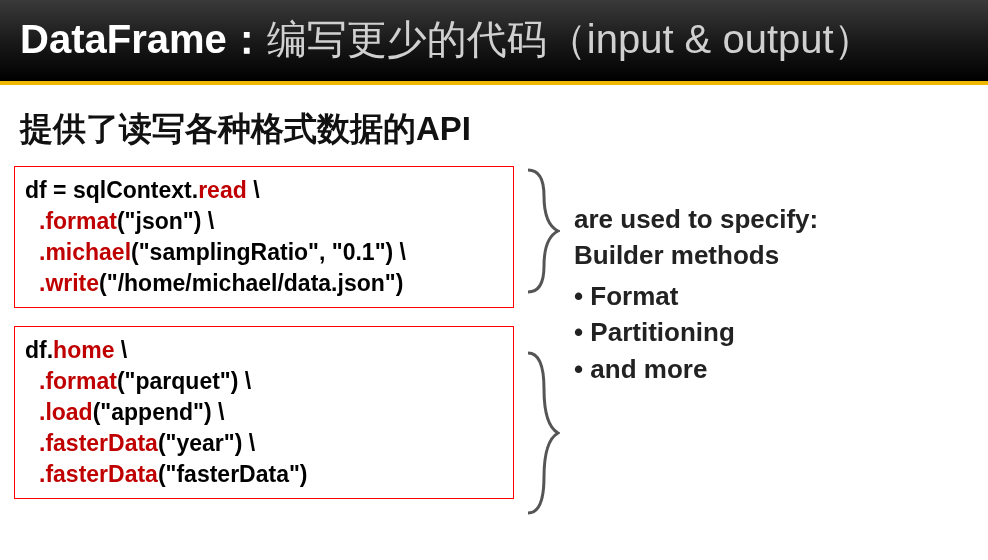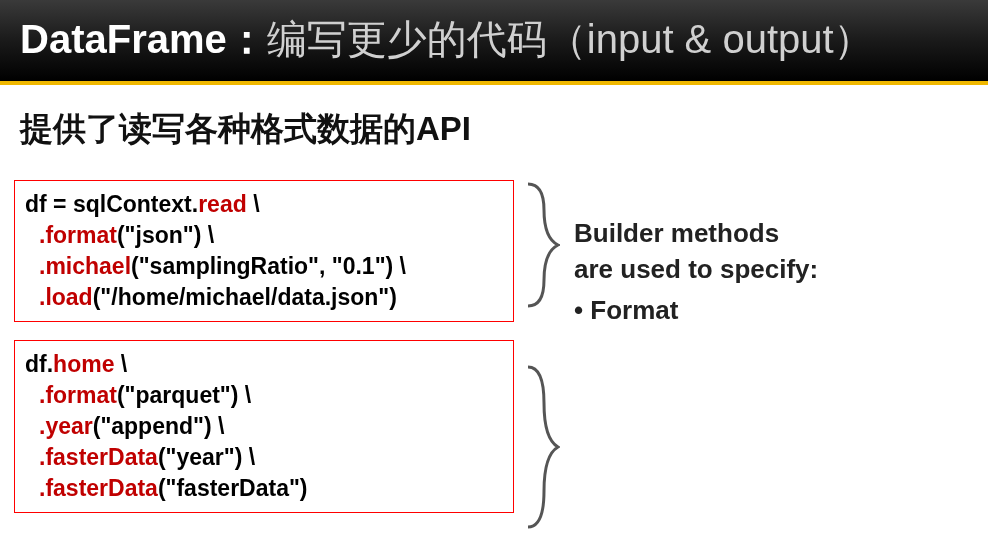--- a/index.html
+++ b/index.html
@@ -15,21 +15,21 @@
       color: #fff;
       padding: 12px 20px 14px;
       border-bottom: 4px solid #f0b800;
       font-size: 40px;
       font-weight: bold;
     }
     .header .grey { color: #d0d0d0; font-weight: 400; margin-top: 37px; }
     .subtitle {
       font-size: 33px;
       font-weight: bold;
-      margin: 22px 0 28px 20px;
+      margin: 22px 0 14px 20px;
       color: #111;
     }
     .content {
       display: flex;
       padding: 0 4px 0 14px;
       gap: 10px;
       align-items: stretch;
     }
     .left { flex: 0 0 500px; }
     .right {
@@ -73,42 +73,44 @@
 
 <div class="subtitle">提供了读写各种格式数据的API</div>
 
 <div class="content">
   <div class="left">
 
     <div class="codebox">
       <div><span class="k">df = sqlContext.</span><span class="m">read</span><span class="k"> \</span></div>
       <div class="indent"><span class="dot">.</span><span class="m">format</span><span class="args">("json") \</span></div>
       <div class="indent"><span class="dot">.</span><span class="m">michael</span><span class="args">("samplingRatio", "0.1")  \</span></div>
-      <div class="indent"><span class="dot">.</span><span class="m">load</span><span class="args">("/home/michael/data.json")</span></div>
+      <div class="indent"><span class="dot">.</span><span class="m">write</span><span class="args">("/home/michael/data.json")</span></div>
     </div>
 
     <div class="codebox">
       <div><span class="k">df.</span><span class="m">home</span><span class="k">  \</span></div>
       <div class="indent"><span class="dot">.</span><span class="m">format</span><span class="args">("parquet") \</span></div>
-      <div class="indent"><span class="dot">.</span><span class="m">year</span><span class="args">("append") \</span></div>
+      <div class="indent"><span class="dot">.</span><span class="m">load</span><span class="args">("append") \</span></div>
       <div class="indent"><span class="dot">.</span><span class="m">fasterData</span><span class="args">("year") \</span></div>
       <div class="indent"><span class="dot">.</span><span class="m">fasterData</span><span class="args">("fasterData")</span></div>
     </div>
 
   </div>
 
   <div class="brace-col">
     <svg class="brace-svg" viewBox="0 0 36 130">
       <path d="M4 4 Q20 4 20 30 Q20 58 34 65 Q20 72 20 100 Q20 126 4 126" stroke="#555" stroke-width="3" fill="none"></path>
     </svg>
     <svg class="brace-svg" viewBox="0 0 36 168">
       <path d="M4 4 Q20 4 20 40 Q20 76 34 84 Q20 92 20 128 Q20 164 4 164" stroke="#555" stroke-width="3" fill="none"></path>
     </svg>
   </div>
 
   <div class="right">
+    <div>are used to specify:</div>
     <div>Builder methods</div>
-    <div>are used to specify:</div>
     <ul>
       <li>Format</li>
+      <li>Partitioning</li>
+      <li>and more</li>
     </ul>
   </div>
 </div>
 
 </body></html>

